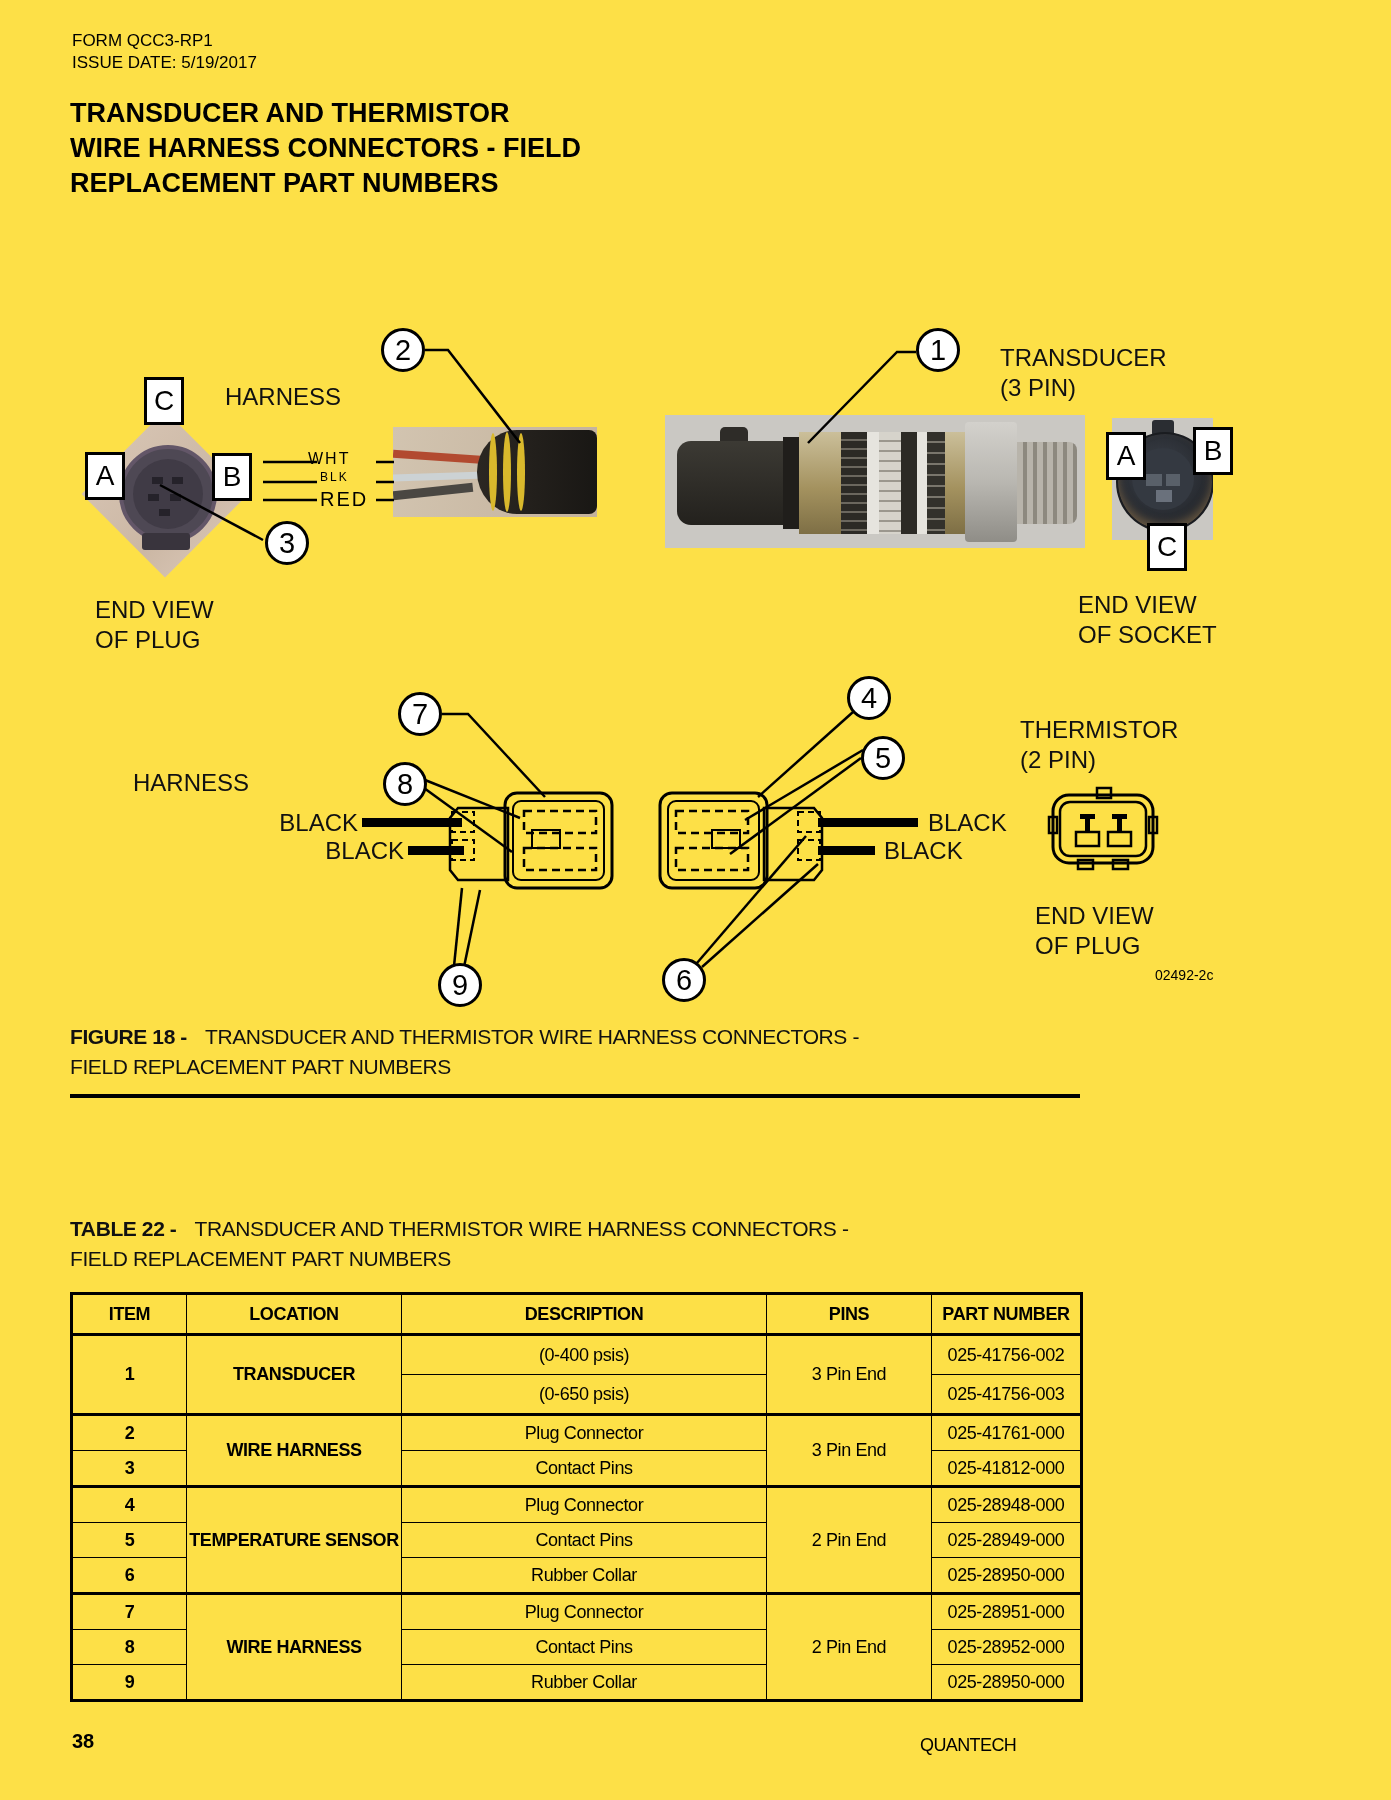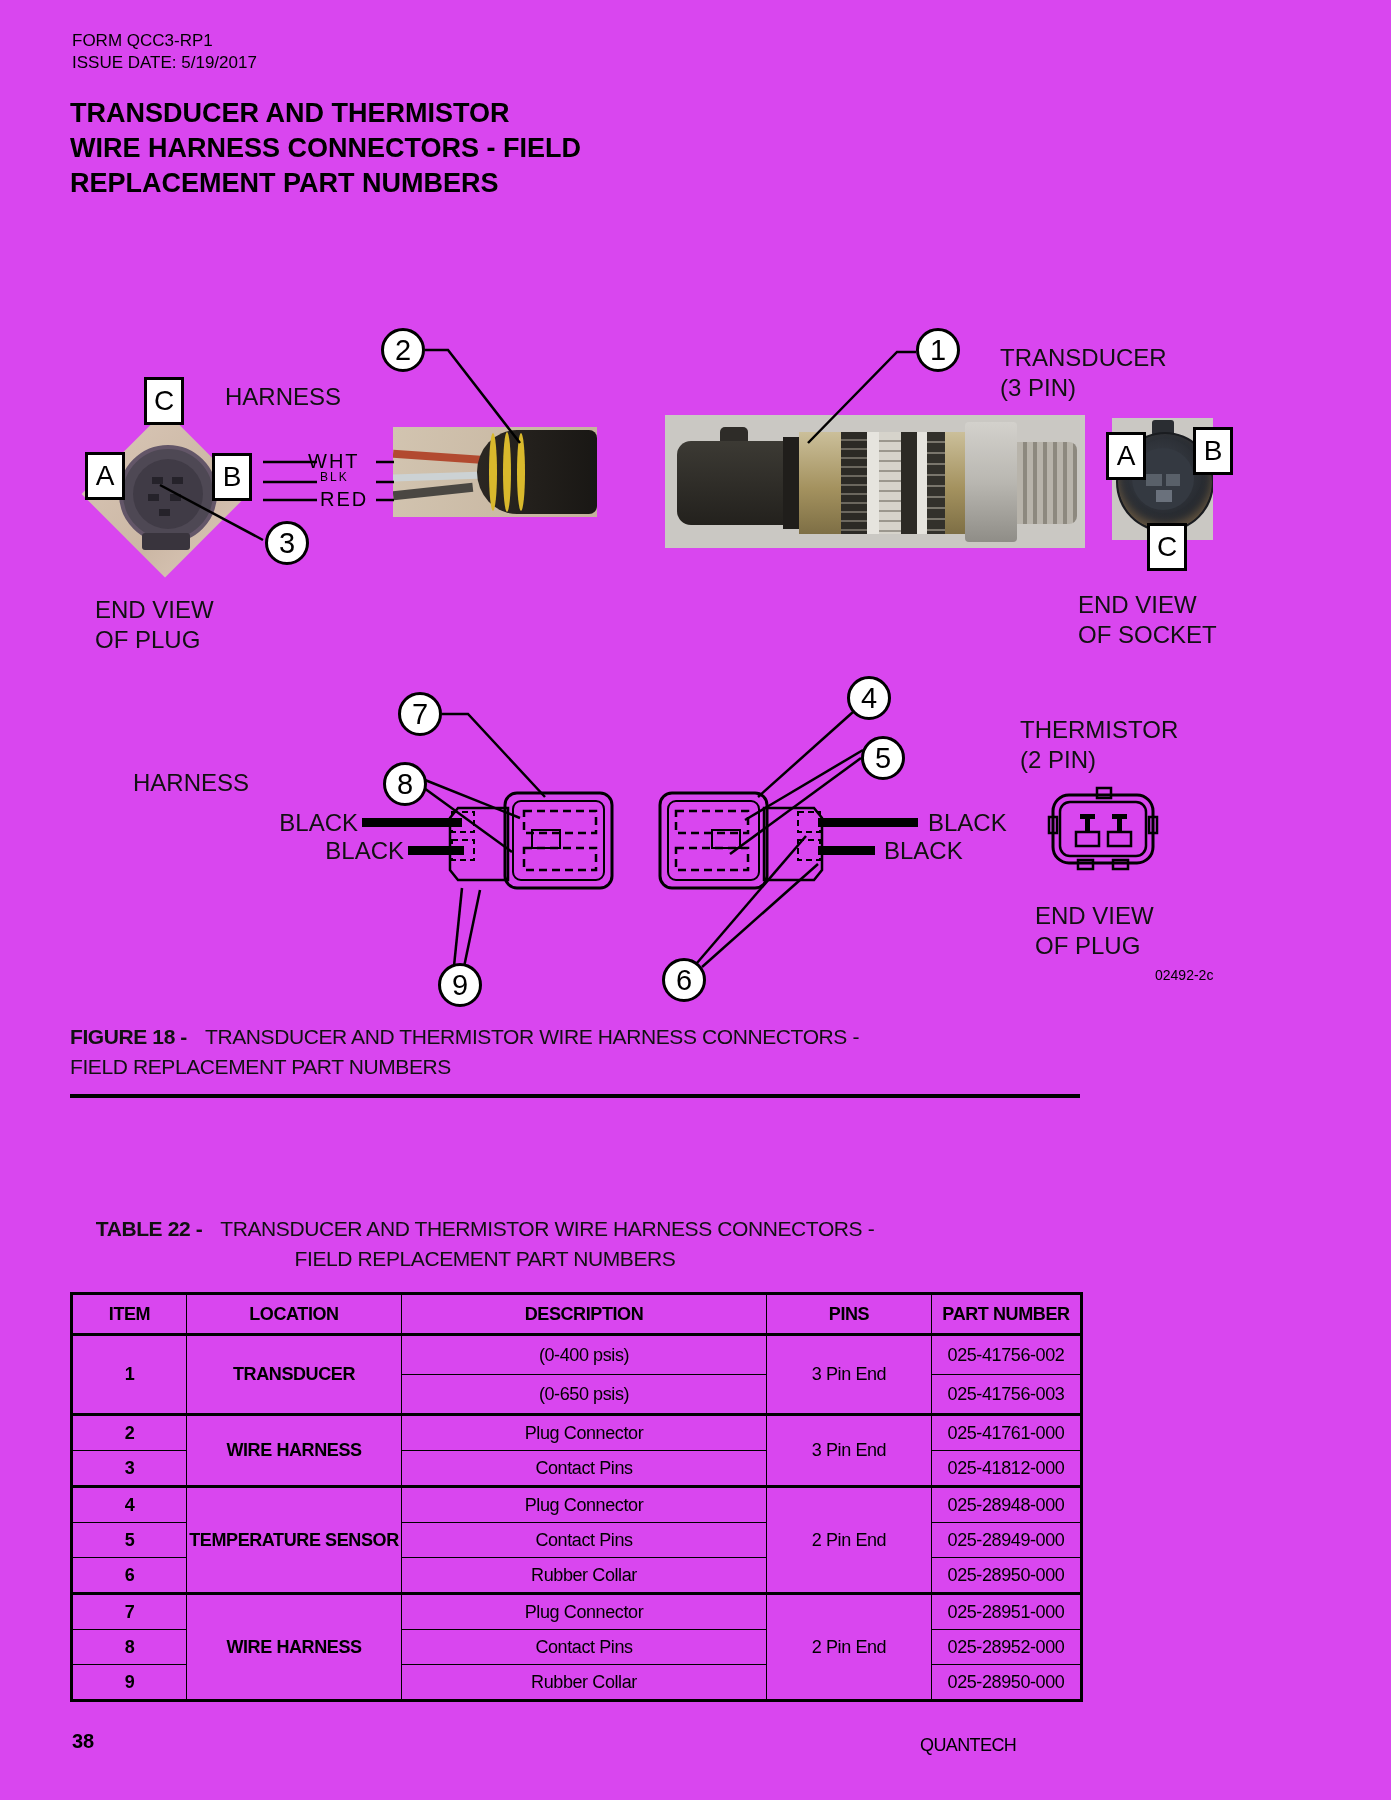--- a/index.html
+++ b/index.html
@@ -1,16 +1,16 @@
 <!DOCTYPE html>
 <html><head>
 <meta charset="utf-8">
 <style>
   html,body{margin:0;padding:0;background:#888;}
-  .page{position:relative;width:1391px;height:1800px;background:#d946ef;
+  .page{position:relative;width:1391px;height:1800px;background:#fde047;
         font-family:"Liberation Sans", sans-serif;color:#000;overflow:hidden;}
   .abs{position:absolute;}
   .cond{letter-spacing:-0.6px;}
   .ctr{}
   .figlabel{font-size:24px;line-height:30px;color:#111;}
   .letterbox{width:34px;height:42px;border:3px solid #000;background:#fff;
              display:flex;align-items:center;justify-content:center;
              font-size:28px;z-index:30;}
   .callout{width:44px;height:44px;border:3px solid #000;border-radius:50%;background:#fff;
            display:flex;align-items:center;justify-content:center;font-size:29px;z-index:30;
@@ -218,21 +218,21 @@
       </div>
 
     <div class="abs figlabel ctr" style="left:225px;top:142px;width:130px;">HARNESS</div>
 
 
     <div class="abs figlabel ctr" style="left:1000px;top:103px;width:170px;">
       <div>TRANSDUCER</div>
       <div>(3 PIN)</div>
     </div>
 
-    <div class="abs ctr" style="left:308px;top:210px;width:56px;font-size:20px;letter-spacing:2px;">WHT</div>
+    <div class="abs ctr" style="left:308px;top:210px;width:56px;font-size:16px;letter-spacing:2px;">WHT</div>
     <div class="abs ctr" style="left:320px;top:230px;width:56px;font-size:12px;letter-spacing:2px;">BLK</div>
     <div class="abs ctr" style="left:320px;top:248px;width:56px;font-size:20px;letter-spacing:2px;">RED</div>
 
     <div class="abs figlabel ctr" style="left:95px;top:355px;width:150px;">
       <div>END VIEW</div>
       <div>OF PLUG</div>
     </div>
 
     <div class="abs figlabel ctr" style="left:1078px;top:350px;width:160px;">
       <div>END VIEW</div>
@@ -257,21 +257,21 @@
     </div>
 
     <div class="abs" style="left:1155px;top:727px;font-size:14px;">02492-2c</div>
   </div>
 
   <div class="abs capline" style="left:70px;top:1022px;width:830px;">
     <span class="capbold">FIGURE 18 -</span><span>TRANSDUCER AND THERMISTOR WIRE HARNESS CONNECTORS - FIELD REPLACEMENT PART NUMBERS</span>
   </div>
   <div class="abs" style="left:70px;top:1094px;width:1010px;height:4px;background:#000;"></div>
 
-  <div class="abs capline" style="left:70px;top:1214px;width:830px;text-align:center;">
+  <div class="abs capline" style="left:70px;top:1214px;width:830px;">
     <span class="capbold">TABLE 22 -</span><span>TRANSDUCER AND THERMISTOR WIRE HARNESS CONNECTORS - FIELD REPLACEMENT PART NUMBERS</span>
   </div>
 
   <div class="abs" style="left:70px;top:1292px;">
     <table class="parts">
       <colgroup>
         <col style="width:115px">
           <col style="width:215px">
           <col style="width:365px">
           <col style="width:165px">

